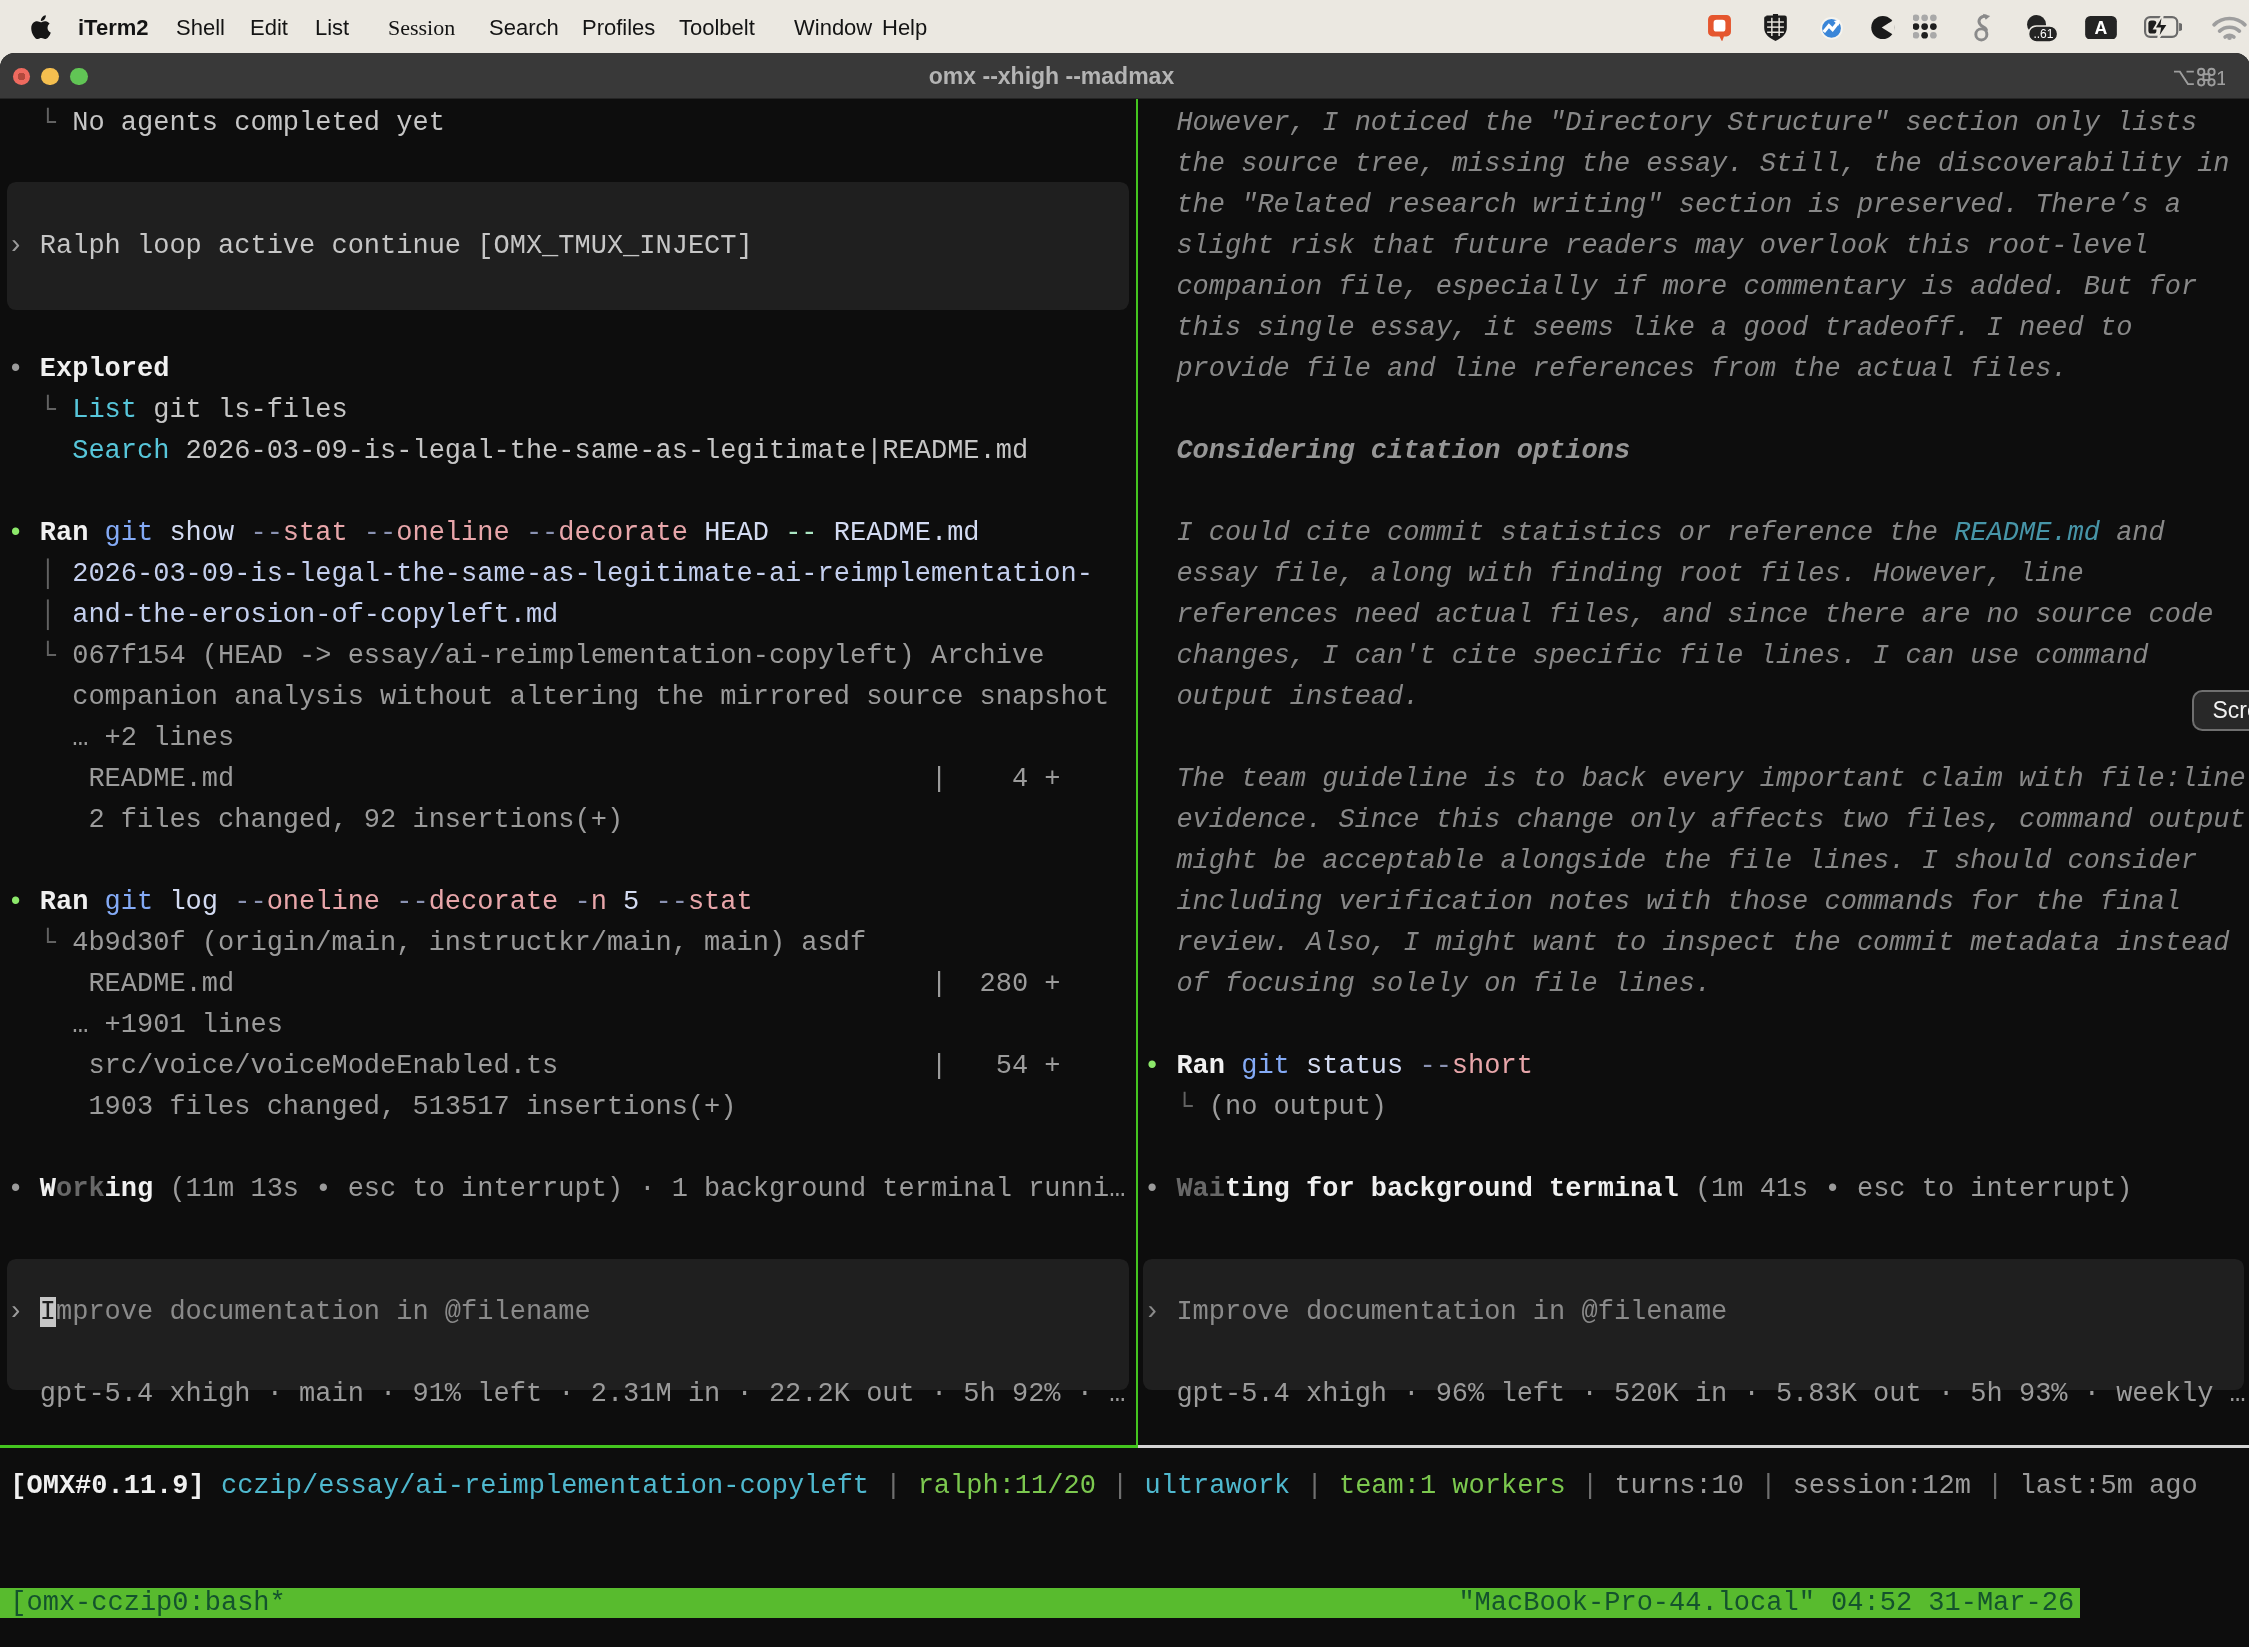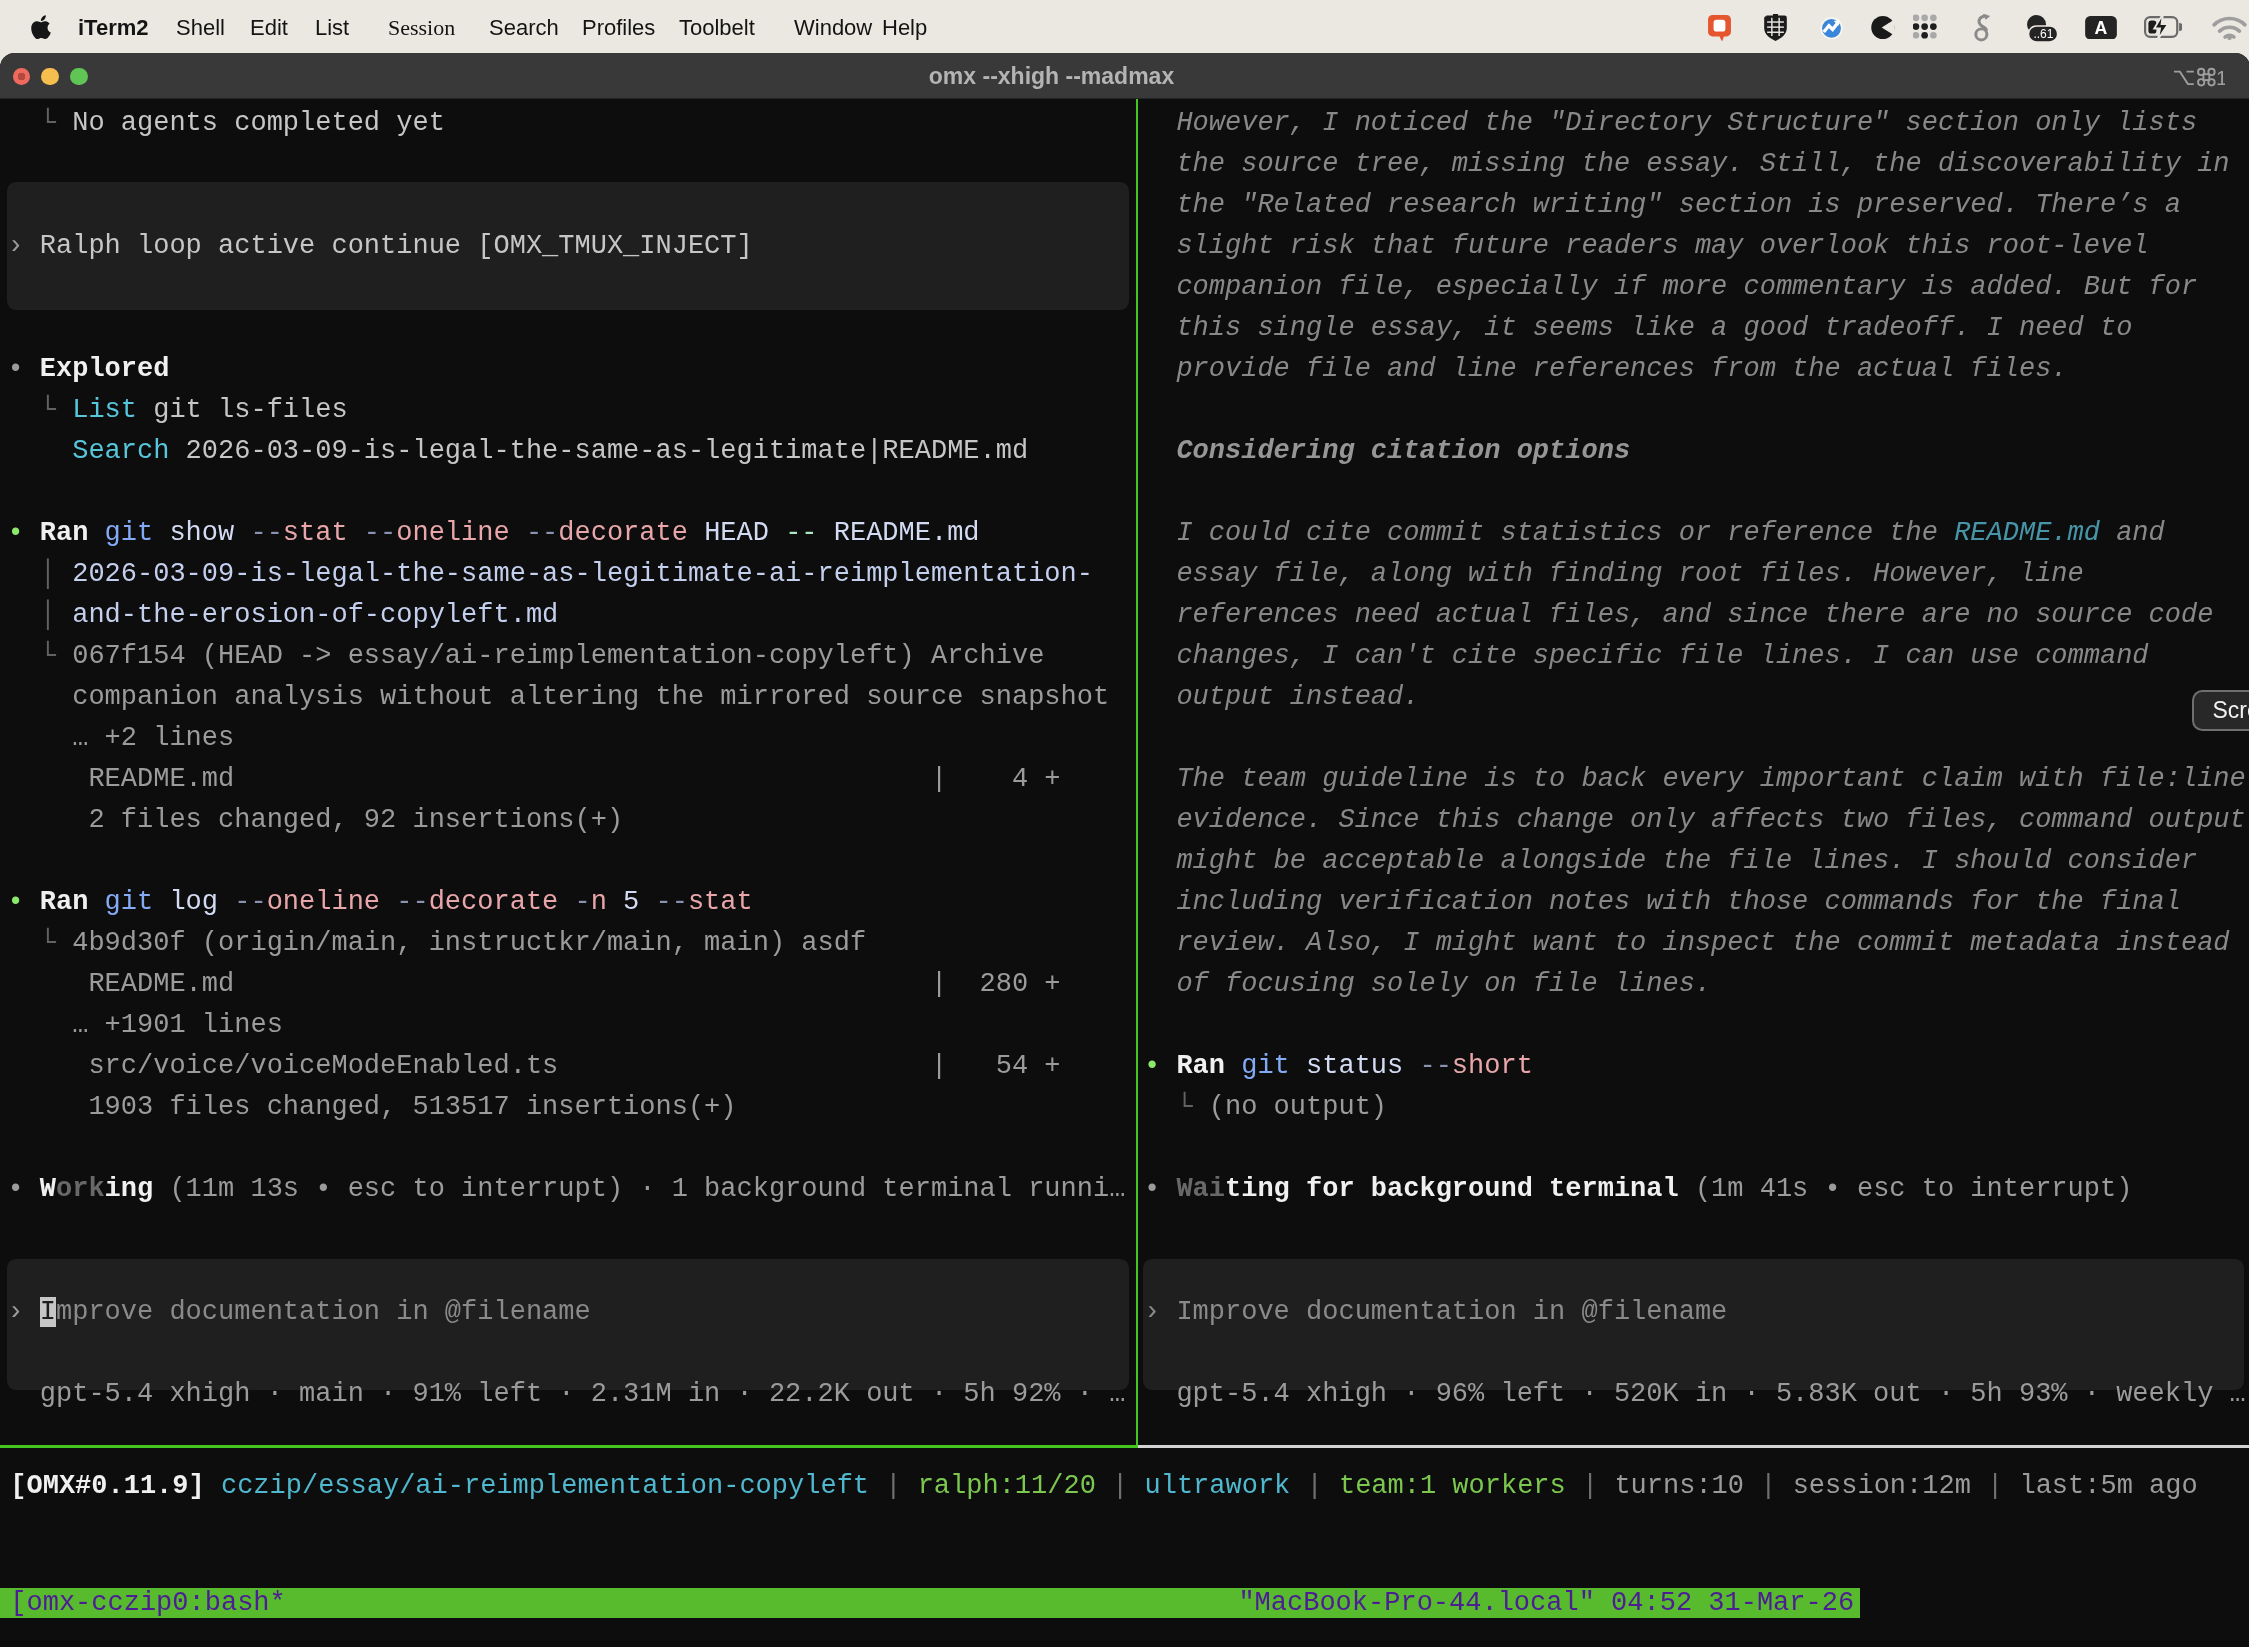--- a/index.html
+++ b/index.html
@@ -40,21 +40,21 @@
 .cyn2{color:#4fb8ce}
 .grn2{color:#7cc84f}
 .sep{color:#6f6f6f}
 
 .gbox{position:absolute;background:#1f1f1f;border-radius:8.9px}
 
 #vdiv{position:absolute;left:1136px;top:0;width:2.2px;height:1349px;background:#44c51f}
 #hsepL{position:absolute;left:0;top:1346px;width:1138px;height:3px;background:#44c51f}
 #hsepR{position:absolute;left:1138px;top:1346px;width:1112px;height:3px;background:#d4d4d4}
 #omxline{position:absolute;left:10.3px;top:1367px;height:41px;line-height:41px;font-size:27px;white-space:pre;color:#9b9b9b}
-#tmuxbar{position:absolute;left:0;top:1489px;width:1860px;height:30px;background:#58bb2e;color:#4c1d95;font-size:27px;line-height:31px;white-space:pre}
+#tmuxbar{position:absolute;left:0;top:1489px;width:2080px;height:30px;background:#58bb2e;color:#14532d;font-size:27px;line-height:31px;white-space:pre}
 #tmuxL{position:absolute;left:10.3px;top:0}
 #tmuxR{position:absolute;right:5.9px;top:0}
 
 #scre{position:absolute;left:2192px;top:591px;width:58px;height:41px;background:#282828;border:2.2px solid #6f6f6f;border-right:none;border-radius:10.3px 0 0 10.3px;color:#f2f2f2;font-size:23px;line-height:37px;padding-left:18.5px;font-family:"Liberation Sans",sans-serif}
 </style></head>
 <body>
 <div id="menubar">
 <svg class="abs" style="left:31px;top:14.8px" width="20" height="24" viewBox="0 0 814 1000">
       <path fill="#161616" d="M788 341c-6 4-109 62-109 191 0 149 131 202 135 203-1 3-21 72-69 142-43 62-88 124-156 124s-86-40-165-40c-77 0-104 41-167 41s-106-57-156-128C43 791 0 668 0 551c0-187 122-287 242-287 64 0 117 42 157 42 38 0 98-44 170-44 28 0 126 2 191 96zM555 177c32-38 54-90 54-143 0-7-1-15-2-21-52 2-113 34-150 77-29 33-56 86-56 139 0 8 1 16 2 19 3 1 9 2 14 2 46 0 104-31 138-73z"></path>
     </svg>

